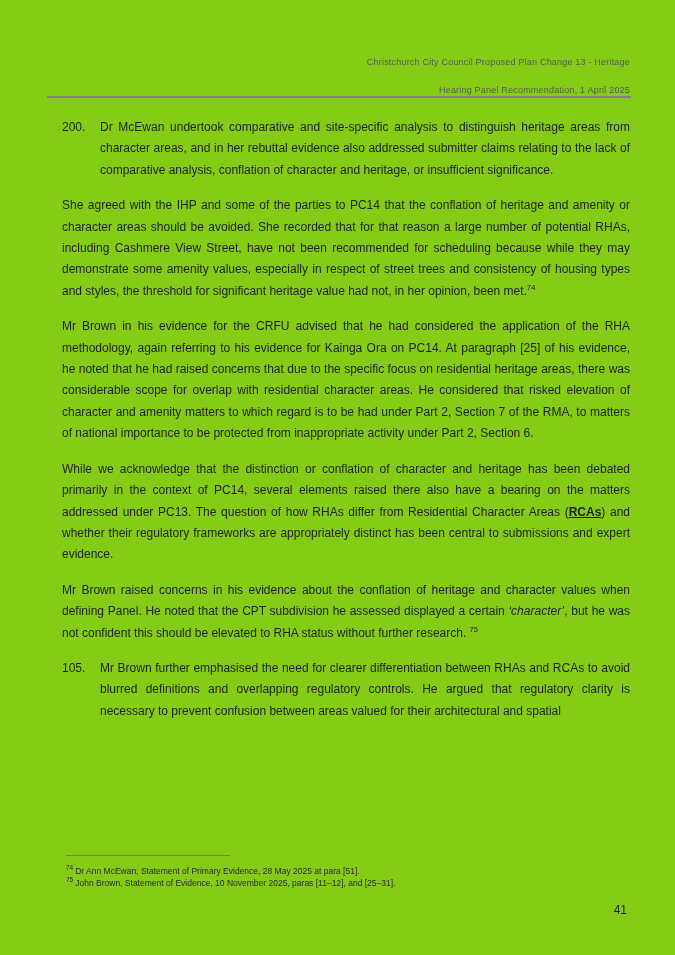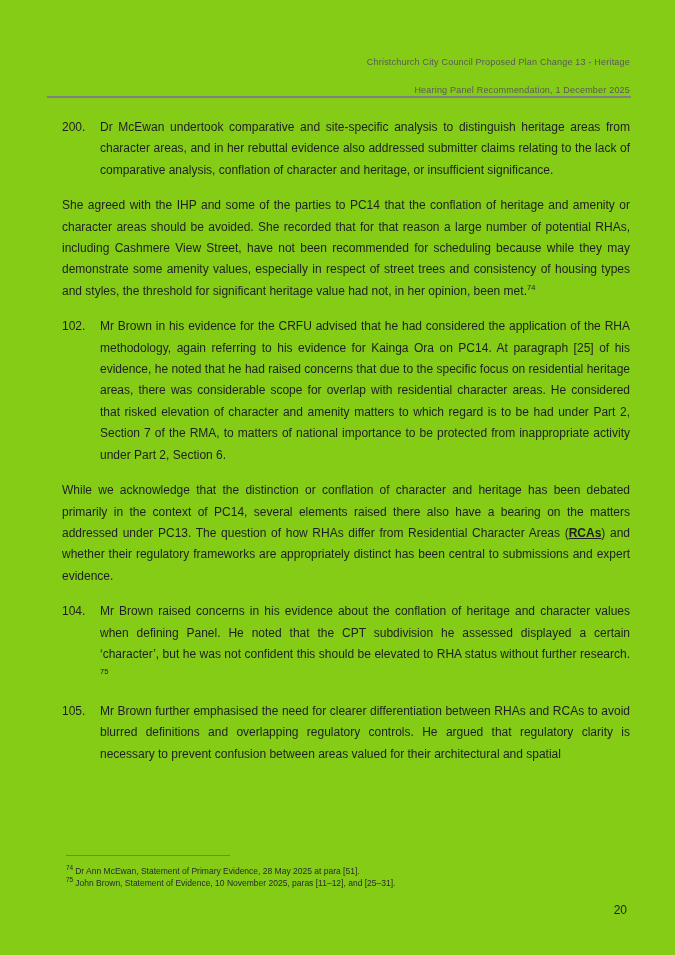--- a/index.html
+++ b/index.html
@@ -46,21 +46,21 @@
   }
   .para-num {
     width: 38px;
     flex: 0 0 38px;
   }
   .para-body {
     flex: 1;
     text-align: justify;
   }
   .para-body .b { font-weight: bold; text-decoration: underline; }
-  .para-body .i { }
+  .para-body .i { font-style: italic; }
   .para-body sup {
     font-size: 7.5px;
     line-height: 0;
     vertical-align: super;
   }
   .footnotes {
     position: absolute;
     left: 66px;
     top: 855px;
     width: 540px;
@@ -88,51 +88,49 @@
     color: #1f1f1f;
   }
 </style>
 </head>
 <body>
 
 <div class="page">
 
   <div class="header">
     <div class="hline">Christchurch City Council Proposed Plan Change 13 - Heritage</div>
-    <div class="hline">Hearing Panel Recommendation, 1 December 2025</div>
+    <div class="hline">Hearing Panel Recommendation, 1 April 2025</div>
   </div>
 
   <div class="header-rule"></div>
 
   <div class="content">
       <div class="para">
         <div class="para-num">200.</div>
         <div class="para-body"><span>Dr McEwan undertook comparative and site-specific analysis to distinguish heritage areas from character areas, and in her rebuttal evidence also addressed submitter claims relating to the lack of comparative analysis, conflation of character and heritage, or insufficient significance.</span></div>
       </div>
       <div class="para">
         <div class="para-body"><span>She agreed with the IHP and some of the parties to PC14 that the conflation of heritage and amenity or character areas should be avoided.  She recorded that for that reason a large number of potential RHAs, including Cashmere View Street, have not been recommended for scheduling because while they may demonstrate some amenity values, especially in respect of street trees and consistency of housing types and styles, the threshold for significant heritage value had not, in her opinion, been met.</span><sup>74</sup></div>
       </div>
       <div class="para">
-        <div class="para-num">102.</div>
         <div class="para-body"><span>Mr Brown in his evidence for the CRFU advised that he had considered the application of the RHA methodology, again referring to his evidence for Kainga Ora on PC14.  At paragraph [25] of his evidence, he noted that he had raised concerns that due to the specific focus on residential heritage areas, there was considerable scope for overlap with residential character areas.  He considered that risked elevation of character and amenity matters to which regard is to be had under Part 2, Section 7 of the RMA, to matters of national importance to be protected from inappropriate activity under Part 2, Section 6.</span></div>
       </div>
       <div class="para">
         <div class="para-body"><span>While we acknowledge that the distinction or conflation of character and heritage has been debated primarily in the context of PC14, several elements raised there also have a bearing on the matters addressed under PC13. The question of how RHAs differ from Residential Character Areas (</span><span class="b">RCAs</span><span>) and whether their regulatory frameworks are appropriately distinct has been central to submissions and expert evidence.</span></div>
       </div>
       <div class="para">
-        <div class="para-num">104.</div>
         <div class="para-body"><span>Mr Brown raised concerns in his evidence about the conflation of heritage and character values when defining Panel. He noted that the CPT subdivision he assessed displayed a certain </span><span class="i">‘character’</span><span>, but he was not confident this should be elevated to RHA status without further research. </span><sup>75</sup></div>
       </div>
       <div class="para">
         <div class="para-num">105.</div>
         <div class="para-body"><span>Mr Brown further emphasised the need for clearer differentiation between RHAs and RCAs to avoid blurred definitions and overlapping regulatory controls. He argued that regulatory clarity is necessary to prevent confusion between areas valued for their architectural and spatial</span></div>
       </div>
     </div>
 
   <div class="footnotes">
     <div class="footnote-separator"></div>
     <div class="fn-item"><sup>74</sup><span>Dr Ann McEwan, Statement of Primary Evidence, 28 May 2025 at para [51].</span></div>
     <div class="fn-item"><sup>75</sup><span>John Brown, Statement of Evidence, 10 November 2025, paras [11–12], and [25–31].</span></div>
   </div>
 
-  <div class="page-number">20</div>
+  <div class="page-number">41</div>
 
 </div>
 
 </body></html>

